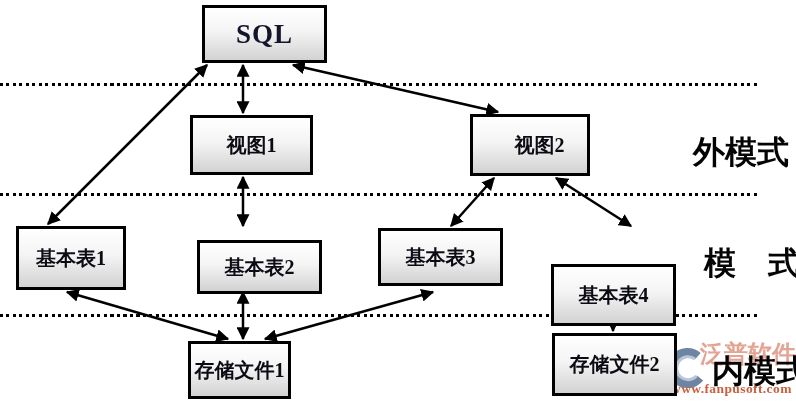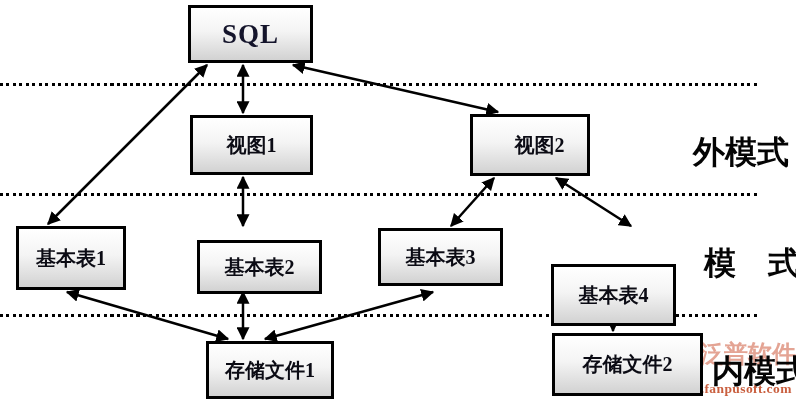--- a/index.html
+++ b/index.html
@@ -28,29 +28,29 @@
   #divider-internal { top: 314px; }
   .node {
     position: absolute;
     box-sizing: border-box;
     border: 3px solid #000000;
     background: linear-gradient(180deg, #ffffff 0%, #f4f4f4 45%, #d2d2d2 100%);
     display: flex; align-items: center; justify-content: center;
     font-weight: bold; font-size: 20px; color: #0b0b14;
     z-index: 3;
   }
-  #node-sql   { left: 188px; top: 5px;   width: 125px; height: 58px; font-size: 27px; letter-spacing: 1px; color: #14142b; }
+  #node-sql   { left: 202px; top: 5px;   width: 125px; height: 58px; font-size: 27px; letter-spacing: 1px; color: #14142b; }
   #node-view1 { left: 190px; top: 115px; width: 123px; height: 60px; }
   #node-view2 { left: 470px; top: 114px; width: 120px; height: 62px; padding-left: 19px; }
   #node-table1{ left: 16px;  top: 226px; width: 110px; height: 64px; }
   #node-table2{ left: 197px; top: 240px; width: 125px; height: 54px; }
   #node-table3{ left: 378px; top: 228px; width: 125px; height: 58px; }
   #node-table4{ left: 551px; top: 228px; width: 125px; height: 62px; margin-top: 36px; }
-  #node-file1 { left: 206px; top: 341px; width: 128px; height: 58px; }
-  #node-file2 { left: 552px; top: 333px; width: 151px; height: 63px; }
+  #node-file1 { left: 188px; top: 341px; width: 103px; height: 58px; }
+  #node-file2 { left: 552px; top: 333px; width: 125px; height: 63px; }
   .level-label {
     position: absolute;
     font-weight: bold; font-size: 32px; color: #040404;
     white-space: nowrap;
     z-index: 4;
   }
   #label-external { left: 693px; top: 131px; }
   #label-schema   { left: 704px; top: 242px; }
   #label-internal { left: 712px; top: 350px; }
   .wm-logo {

